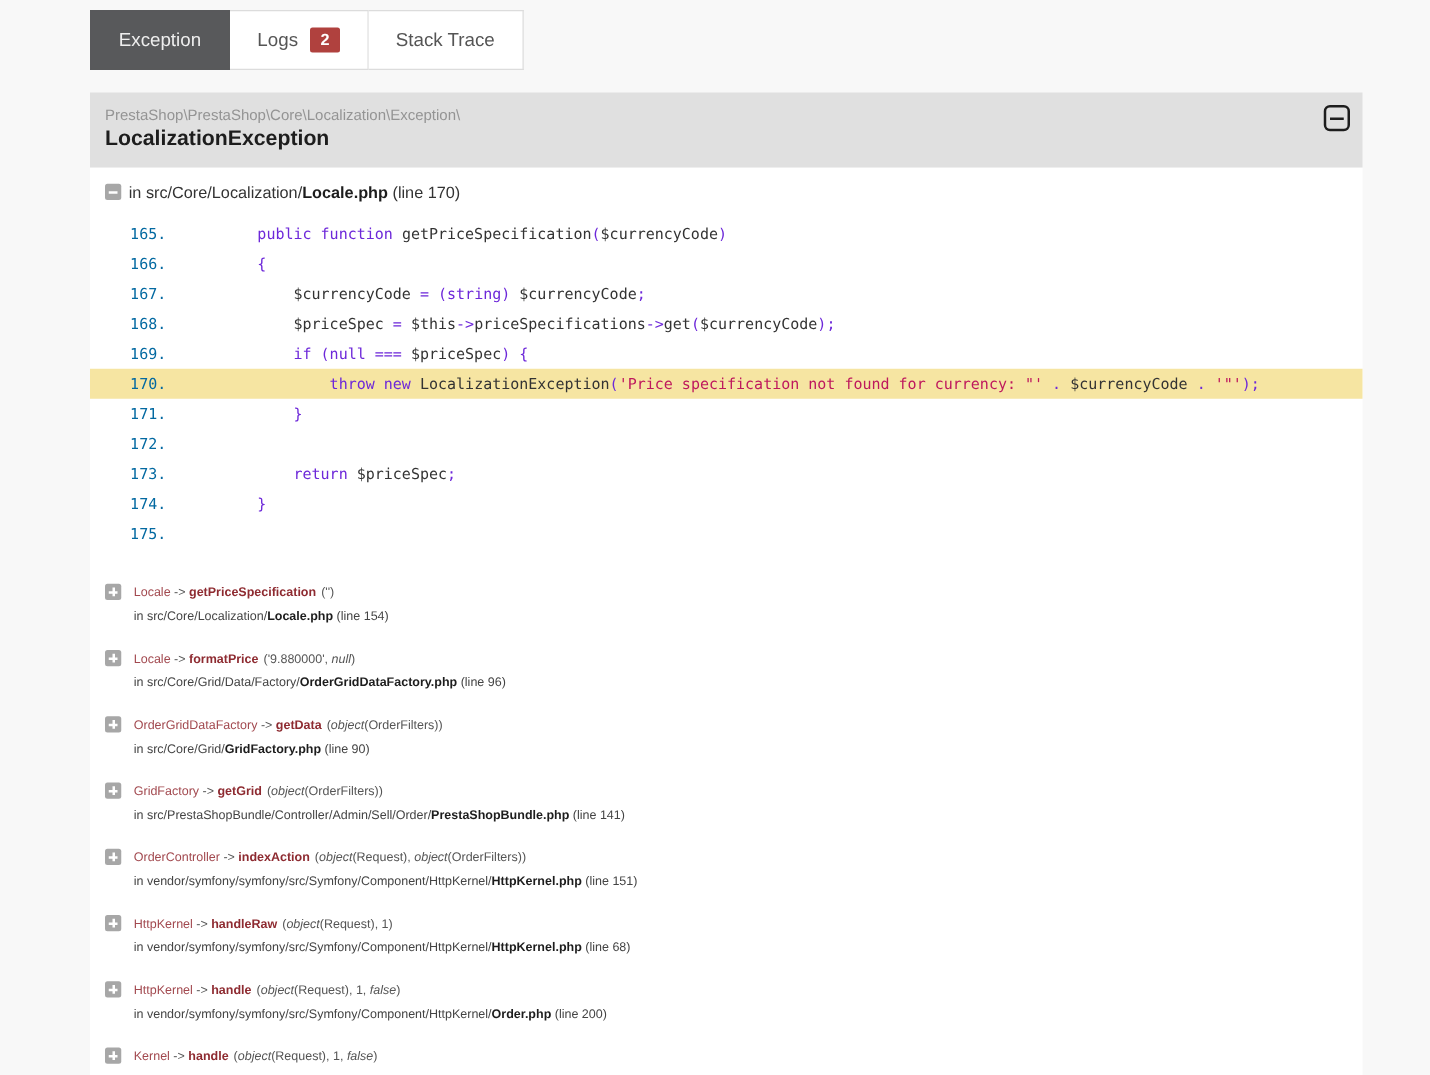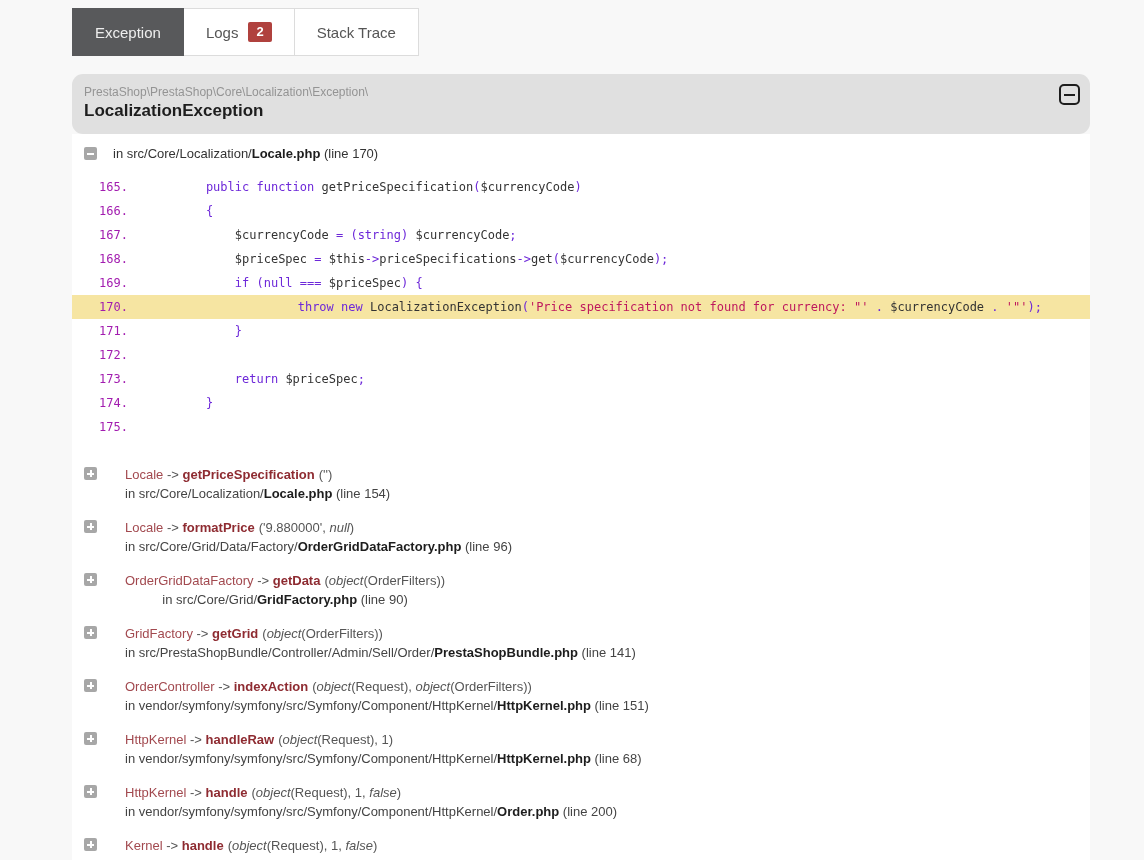--- a/index.html
+++ b/index.html
@@ -9,58 +9,58 @@
   
   .tabs { display:flex; }
   .tab { display:inline-flex; align-items:center; gap:10px; padding:23px 22px; font-size:15px;
          color:#555; background:#fff; border:1px solid #dcdcdc; border-left-width:0; cursor:pointer; height:37px; }
   .tab:first-child { border-left-width:1px; }
   .tab.active { background:#58595b; border-color:#58595b; color:#eeeeee; }
   .badge { background:#b0413e; color:#fff; font-size:13px; font-weight:bold; padding:2px 8px; border-radius:2px; line-height:16px; }
 
   
   .panel { margin-top:18px; }
-  .panel-header { background:#e0e0e0; padding:10px 12px 12px 12px; position:relative;border-radius:11px; }
+  .panel-header { background:#e0e0e0; padding:10px 12px 12px 12px; position:relative; }
   .ns { font-size:12px; color:#949494; line-height:16px; }
   .cls { font-size:17px; font-weight:bold; color:#1d1d1d; line-height:22px; }
   .collapse-btn { position:absolute; top:10px; right:10px; width:21px; height:21px; border:2px solid #1d1d1d;
                   border-radius:5px; background:transparent; cursor:pointer; padding:0; }
   .collapse-btn::after { content:""; display:block; width:11px; height:2px; background:#1d1d1d; margin:0 auto; }
   .panel-body { background:#ffffff; min-height:760px; padding-bottom:10px; }
 
   
   .toggle { width:13px; height:13px; background:#a7a7a7; border-radius:2px; position:relative; flex-shrink:0; display:inline-block; cursor:pointer; }
   .toggle::before { content:""; position:absolute; left:3px; top:5.5px; width:7px; height:2px; background:#fff; }
   .toggle.plus::after { content:""; position:absolute; left:5.5px; top:3px; width:2px; height:7px; background:#fff; }
 
   
-  .loc-row { display:flex; align-items:center; gap:16px; padding:12px 0 0 12px; font-size:13px; color:#333; }
+  .loc-row { display:flex; align-items:center; gap:6px; padding:12px 0 0 12px; font-size:13px; color:#333; }
   .loc-row b { color:#1d1d1d; }
 
   
   .code-block { margin-top:14px; font-family:"DejaVu Sans Mono","Liberation Mono",monospace; font-size:12px; line-height:24px; }
   .code-row { display:flex; padding-left:27px; padding-right:5px; }
-  .code-row.hl { background:#f6e5a2;gap:34px; }
-  .ln { width:34px; color:#a21caf; flex-shrink:0; user-select:none; }
+  .code-row.hl { background:#f6e5a2; }
+  .ln { width:34px; text-align:right; color:#0369a1; flex-shrink:0; user-select:none; }
   .code { white-space:pre; margin-left:44px; color:#333; }
   .tok-k { color:#6d28d9; }
   .tok-s { color:#be185d; }
   .tok-d { color:#333333; }
 
   
   .trace { margin-top:26px; padding-left:12px; }
-  .entry { display:flex; gap:28px; margin-bottom:15px; font-size:13px; }
+  .entry { display:flex; gap:10px; margin-bottom:15px; font-size:10px; }
   .entry .toggle { margin-top:2px; }
   .entry-lines { line-height:19px; }
   .e-cls { color:#a2494f; }
   .e-arrow { color:#555; }
   .e-method { color:#8e2b31; font-weight:bold; }
   .e-args { color:#555; margin-left:4px; }
   .e-args em { font-style:italic; }
-  .e-path { color:#444;text-align:center; }
+  .e-path { color:#444; }
   .e-path b { color:#1d1d1d; }
 </style>
 </head>
 <body>
 
 <div class="wrap">
 
   <div class="tabs">
       <div class="tab active">
         <span>Exception</span>

